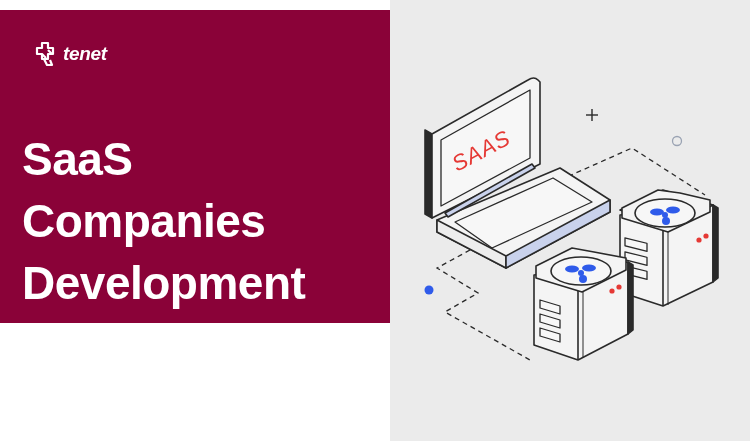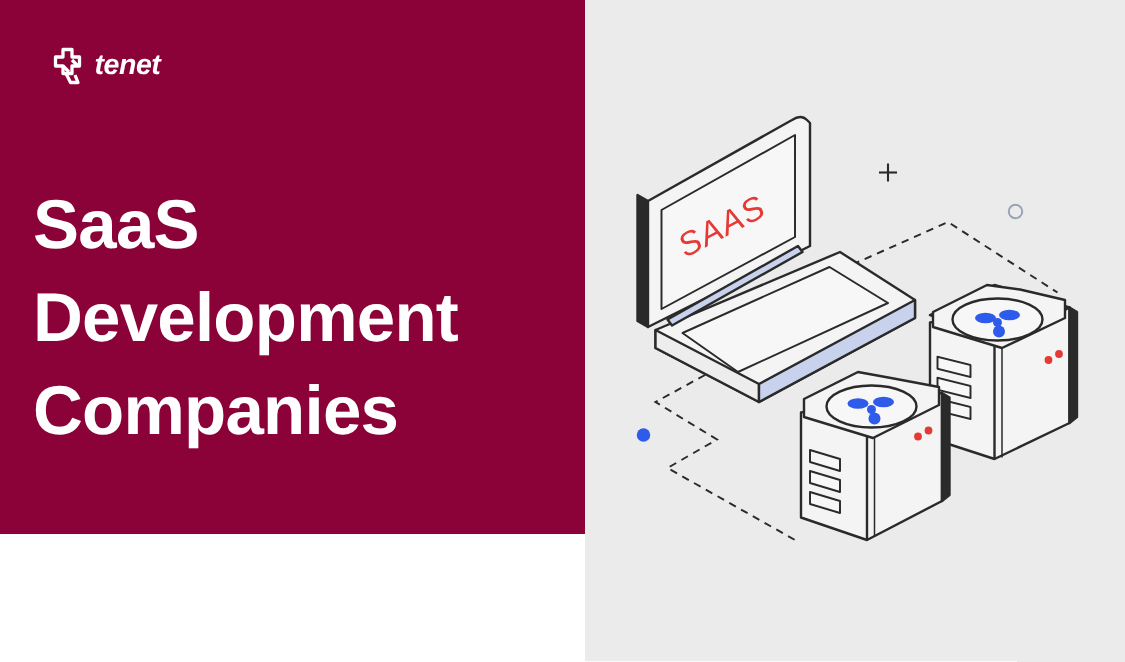--- a/index.html
+++ b/index.html
@@ -1,17 +1,17 @@
 <!DOCTYPE html>
 <html><head>
 <meta charset="utf-8">
 <style>
   html, body { margin: 0; padding: 0; }
   body { width: 750px; height: 441px; overflow: hidden; position: relative; font-family: "Liberation Sans", sans-serif; }
-  .left { position: absolute; left: 0; top: 0; width: 390px; height: 356px; background: #8a0238; }
+  .left { position: absolute; left: 0; top: 10px; width: 390px; height: 313px; background: #8a0238; }
   .right { position: absolute; left: 390px; top: 0; width: 360px; height: 441px; background: #ebebeb; }
   .logo { position: absolute; left: 33px; top: 31px; display: flex; align-items: center; gap: 4px; color: #fff; }
   .logo-text { font-size: 19px; font-weight: bold; font-style: italic; letter-spacing: -0.3px; }
   .title { position: absolute; left: 22px; top: 118px; color: #fff; font-weight: bold; font-size: 46px; line-height: 62px; letter-spacing: -0.5px; }
   .title div { white-space: nowrap; }
   svg.illu { position: absolute; left: 0; top: 0; }
 </style>
 </head>
 <body>
 
@@ -21,22 +21,22 @@
       <g fill="none" stroke="#fff" stroke-width="2.2" stroke-linejoin="round">
         <path d="M9 2 h6 v5 h5 v6 h-5 v5 h-6 v-5 h-5 v-6 h5 z"></path>
         <path d="M9 13 l4 4 M15 9 l4 4"></path>
         <path d="M11 18 l3 6 h5 l-2 -5"></path>
       </g>
     </svg>
     <span class="logo-text">tenet</span>
   </div>
   <div class="title">
     <div>SaaS</div>
+    <div>Companies</div>
     <div>Development</div>
-    <div>Companies</div>
   </div>
 </div>
 
 <div class="right">
   <svg class="illu" width="360" height="441" viewBox="390 0 360 441">
 
     <g fill="none" stroke="#2a2a2a" stroke-width="1.3" stroke-dasharray="5 4">
       <path d="M470 250 L437 268 L478 293 L445 312 L530 360"></path>
       <path d="M560 180 L632 148 L705 195"></path>
     </g>

